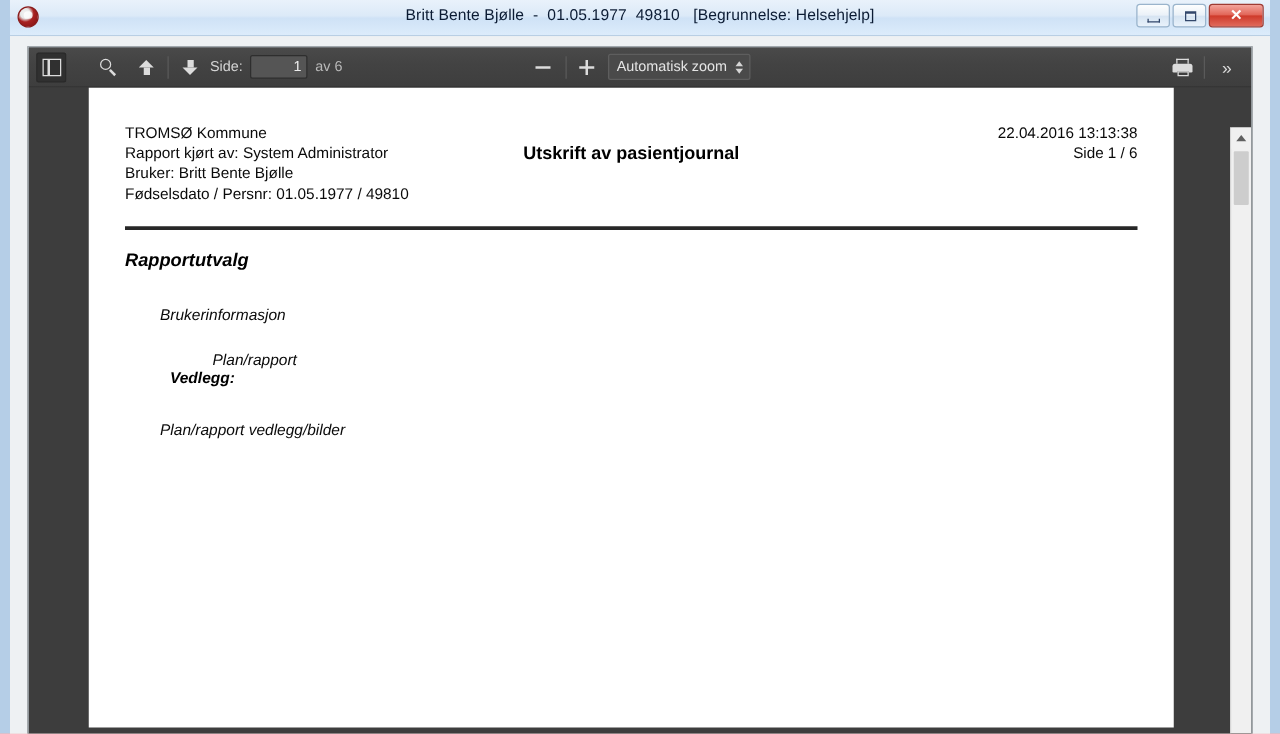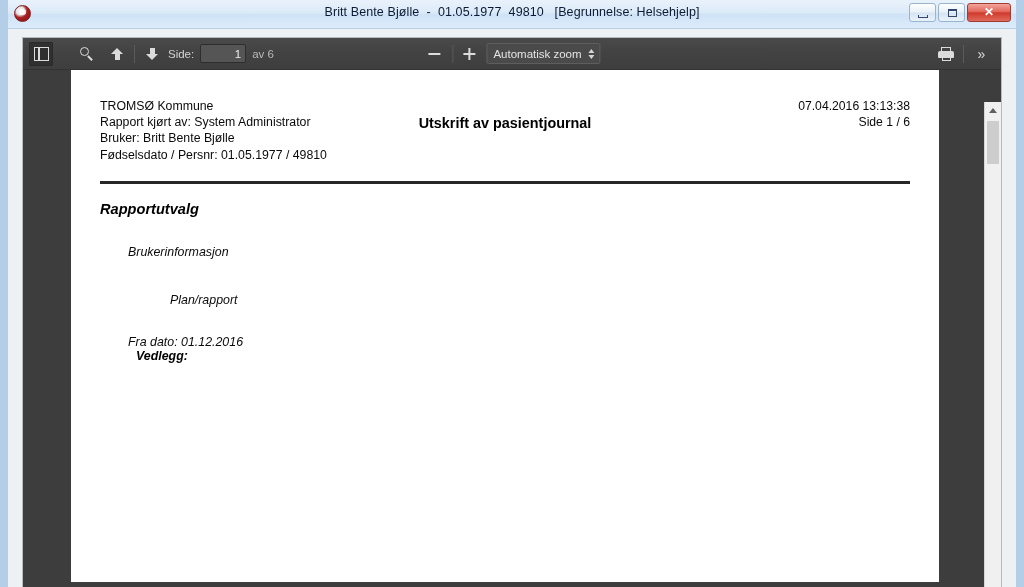--- a/index.html
+++ b/index.html
@@ -453,21 +453,21 @@
     color: #0a0a0a;
     margin-left: 70px;
   }
   .lvl3 {
     font-size: 12.4px;
     color: #0a0a0a;
     margin-left: 102px;
   }
   .gap-l  { margin-top: 40px; }
   .gap-m  { margin-top: 28px; margin-left: 28px; }
-  .gap-s  { margin-top: 34px; }
+  .gap-s  { margin-top: 22px; }
   .gap-xl { }
 
   
   #vscroll {
     position: absolute;
     right: 0;
     top: 32px;
     bottom: 0;
     width: 17px;
     background: #f0f0f0;
@@ -606,39 +606,39 @@
 
               <div id="doc-header">
                 <div class="hdr-left">
                   <div>TROMSØ Kommune</div>
                   <div>Rapport kjørt av: System Administrator</div>
                   <div>Bruker: Britt Bente Bjølle</div>
                   <div>Fødselsdato / Persnr: 01.05.1977 / 49810</div>
                 </div>
                 <div class="hdr-center">Utskrift av pasientjournal</div>
                 <div class="hdr-right">
-                  <div>07.04.2016 13:13:38</div>
+                  <div>22.04.2016 13:13:38</div>
                   <div>Side 1 / 6</div>
                 </div>
               </div>
               <div id="hdr-rule"></div>
 
               <div id="doc-body">
                 <div class="sec-title">Rapportutvalg</div>
 
 
                 <div class="lvl2 gap-m">Brukerinformasjon</div>
 
                 <div class="lvl2 gap-s">Plan/rapport</div>
 
-                <div class="lvl3 gap-m">Fra dato: 01.12.2016</div>
 
 
                 <div class="lvl1 gap-xl">Vedlegg:</div>
 
+                <div class="lvl2 gap-m">Plan/rapport vedlegg/bilder</div>
               </div>
 
             </div>
           </div>
 
           <div id="vscroll">
             <div id="vscroll-up">
               <i></i>
             </div>
             <div id="vscroll-thumb"></div>

